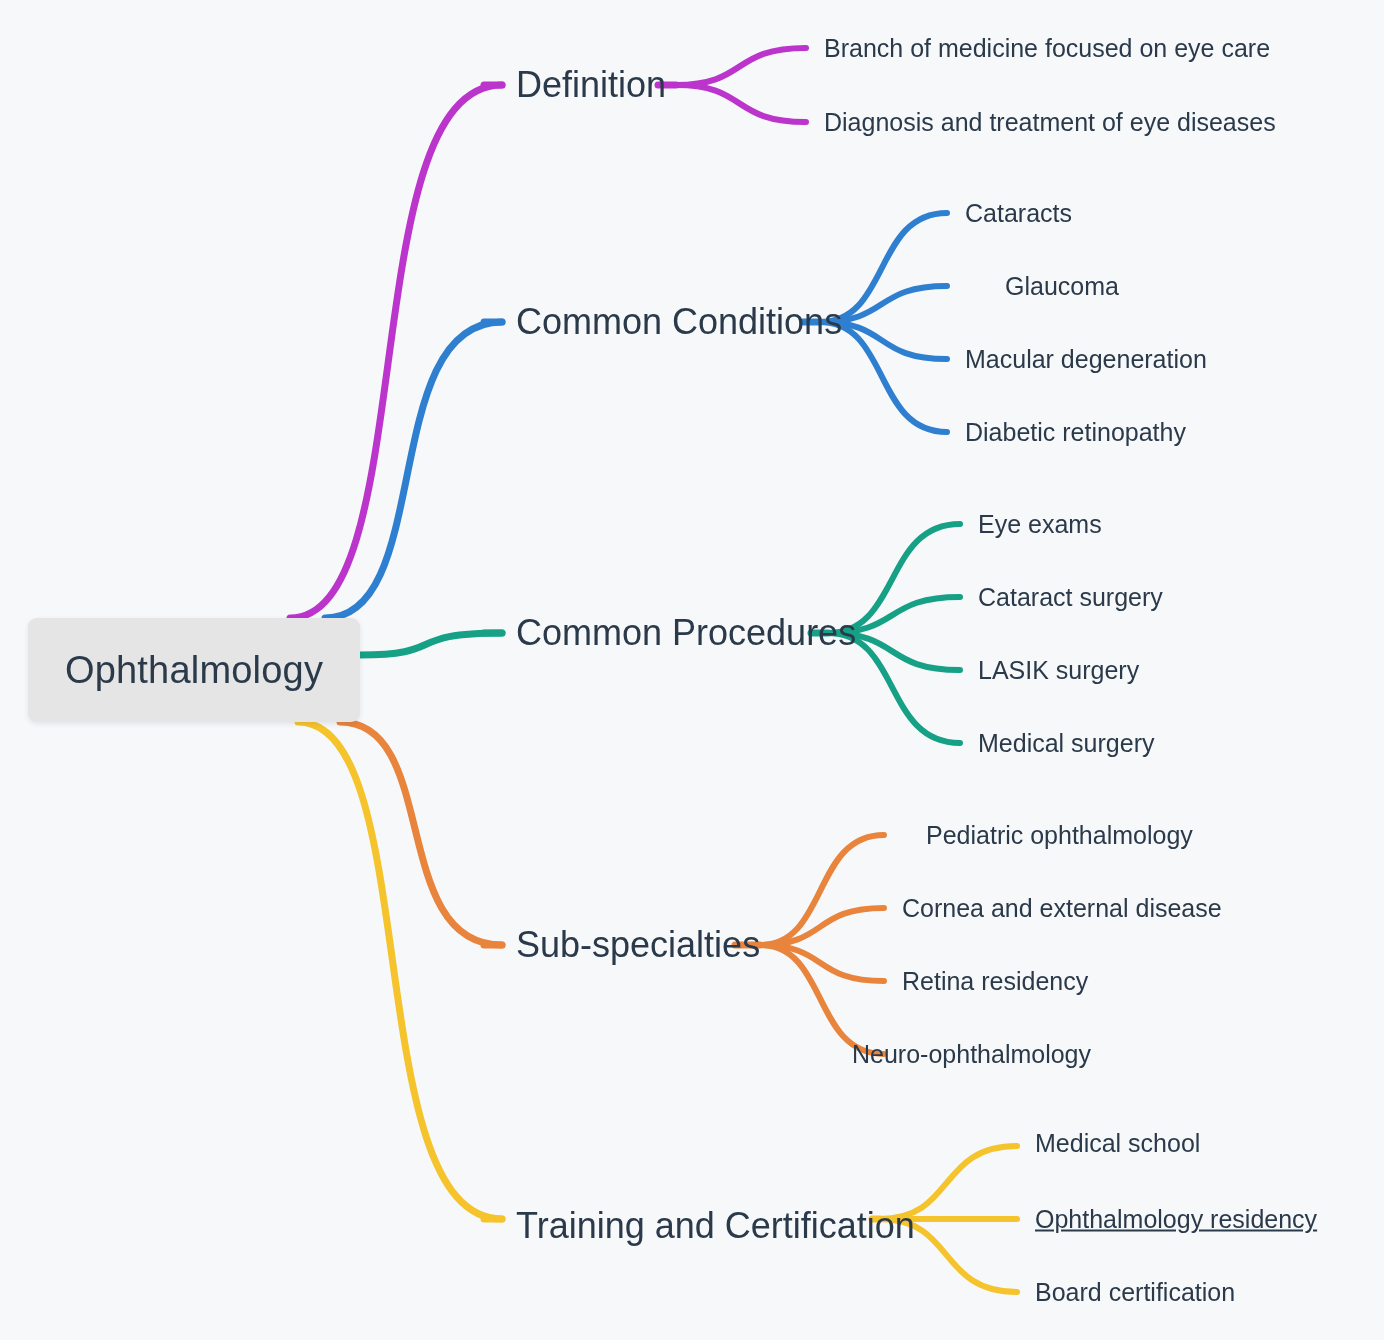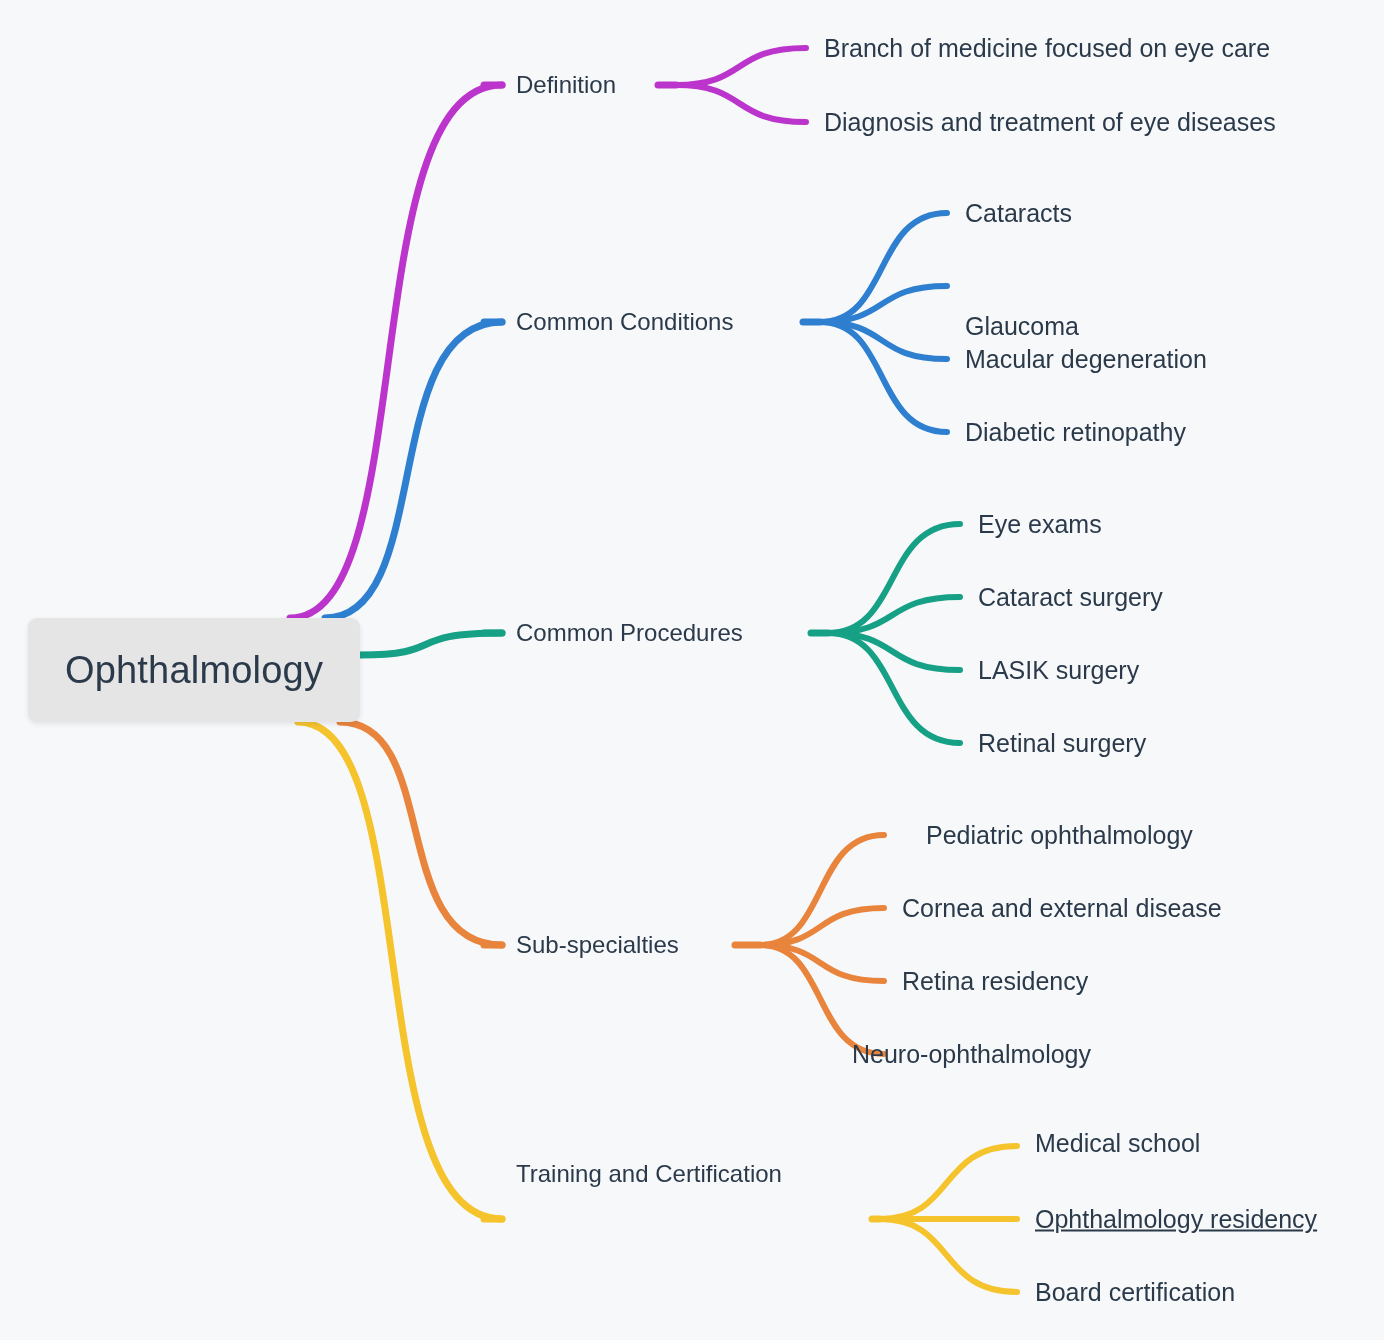--- a/index.html
+++ b/index.html
@@ -35,21 +35,21 @@
   .central-label {
     color: #2b3a4a;
     font-size: 38px;
     font-weight: 400;
     letter-spacing: 0.2px;
     white-space: nowrap;
   }
   .branch-label {
     position: absolute;
     color: #2b3a4a;
-    font-size: 24px;
+    font-size: 36px;
     font-weight: 400;
     white-space: nowrap;
     transform: translateY(-50%);
     z-index: 4;
   }
   .leaf-label {
     position: absolute;
     color: #2b3a4a;
     font-size: 25px;
     font-weight: 400;
@@ -111,32 +111,32 @@
   <div class="central-node" style="left: 28px; top: 618px; width: 332px; height: 104px; background: #e5e5e5;">
     <span class="central-label">Ophthalmology</span>
   </div>
 
   <div id="label-layer">
       <div class="branch-label" style="left: 516px; top: 85px;">Definition</div>
       <div class="leaf-label" style="left: 824px; top: 48px;">Branch of medicine focused on eye care</div>
       <div class="leaf-label" style="left: 824px; top: 122px;">Diagnosis and treatment of eye diseases</div>
       <div class="branch-label" style="left: 516px; top: 322px;">Common Conditions</div>
       <div class="leaf-label" style="left: 965px; top: 213px;">Cataracts</div>
-      <div class="leaf-label" style="left: 965px; top: 286px; margin-top: 40px;">Glaucoma</div>
+      <div class="leaf-label" style="left: 1005px; top: 286px;">Glaucoma</div>
       <div class="leaf-label" style="left: 965px; top: 359px;">Macular degeneration</div>
       <div class="leaf-label" style="left: 965px; top: 432px;">Diabetic retinopathy</div>
       <div class="branch-label" style="left: 516px; top: 633px;">Common Procedures</div>
       <div class="leaf-label" style="left: 978px; top: 524px;">Eye exams</div>
       <div class="leaf-label" style="left: 978px; top: 597px;">Cataract surgery</div>
       <div class="leaf-label" style="left: 978px; top: 670px;">LASIK surgery</div>
-      <div class="leaf-label" style="left: 978px; top: 743px;">Retinal surgery</div>
+      <div class="leaf-label" style="left: 978px; top: 743px;">Medical surgery</div>
       <div class="branch-label" style="left: 516px; top: 945px;">Sub-specialties</div>
       <div class="leaf-label" style="left: 902px; top: 835px; margin-left: 24px;">Pediatric ophthalmology</div>
       <div class="leaf-label" style="left: 902px; top: 908px;">Cornea and external disease</div>
       <div class="leaf-label" style="left: 902px; top: 981px;">Retina residency</div>
       <div class="leaf-label" style="left: 852px; top: 1054px;">Neuro-ophthalmology</div>
-      <div class="branch-label" style="left: 516px; top: 1174px;">Training and Certification</div>
+      <div class="branch-label" style="left: 516px; top: 1226px;">Training and Certification</div>
       <div class="leaf-label" style="left: 1035px; top: 1110px; margin-top: 33px;">Medical school</div>
       <div class="leaf-label" style="left: 1035px; top: 1219px; text-decoration: underline;">Ophthalmology residency</div>
       <div class="leaf-label" style="left: 1035px; top: 1292px;">Board certification</div>
     </div>
 
 </div>
 
 </body></html>

